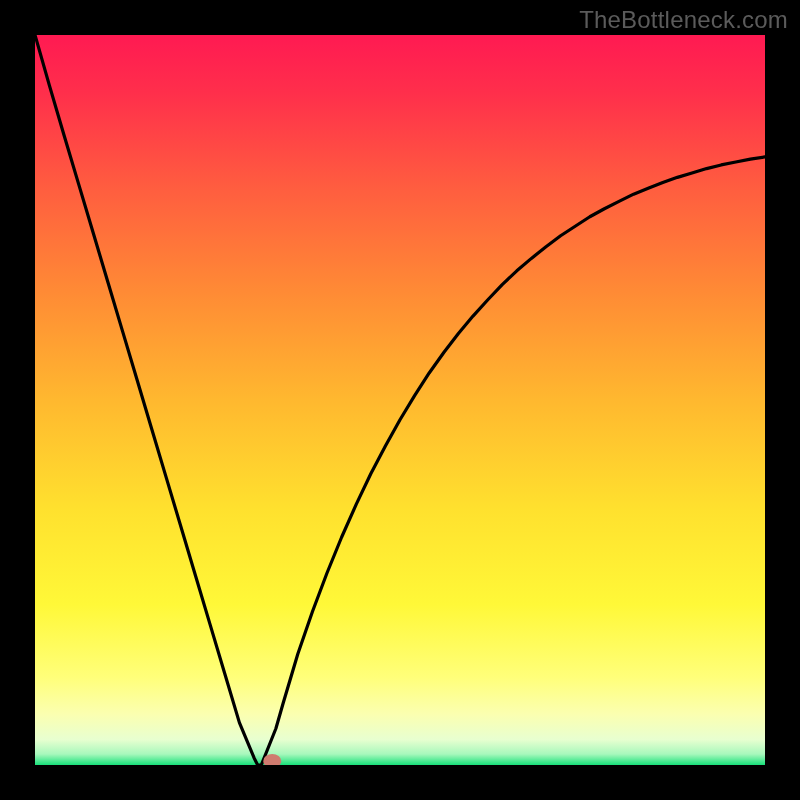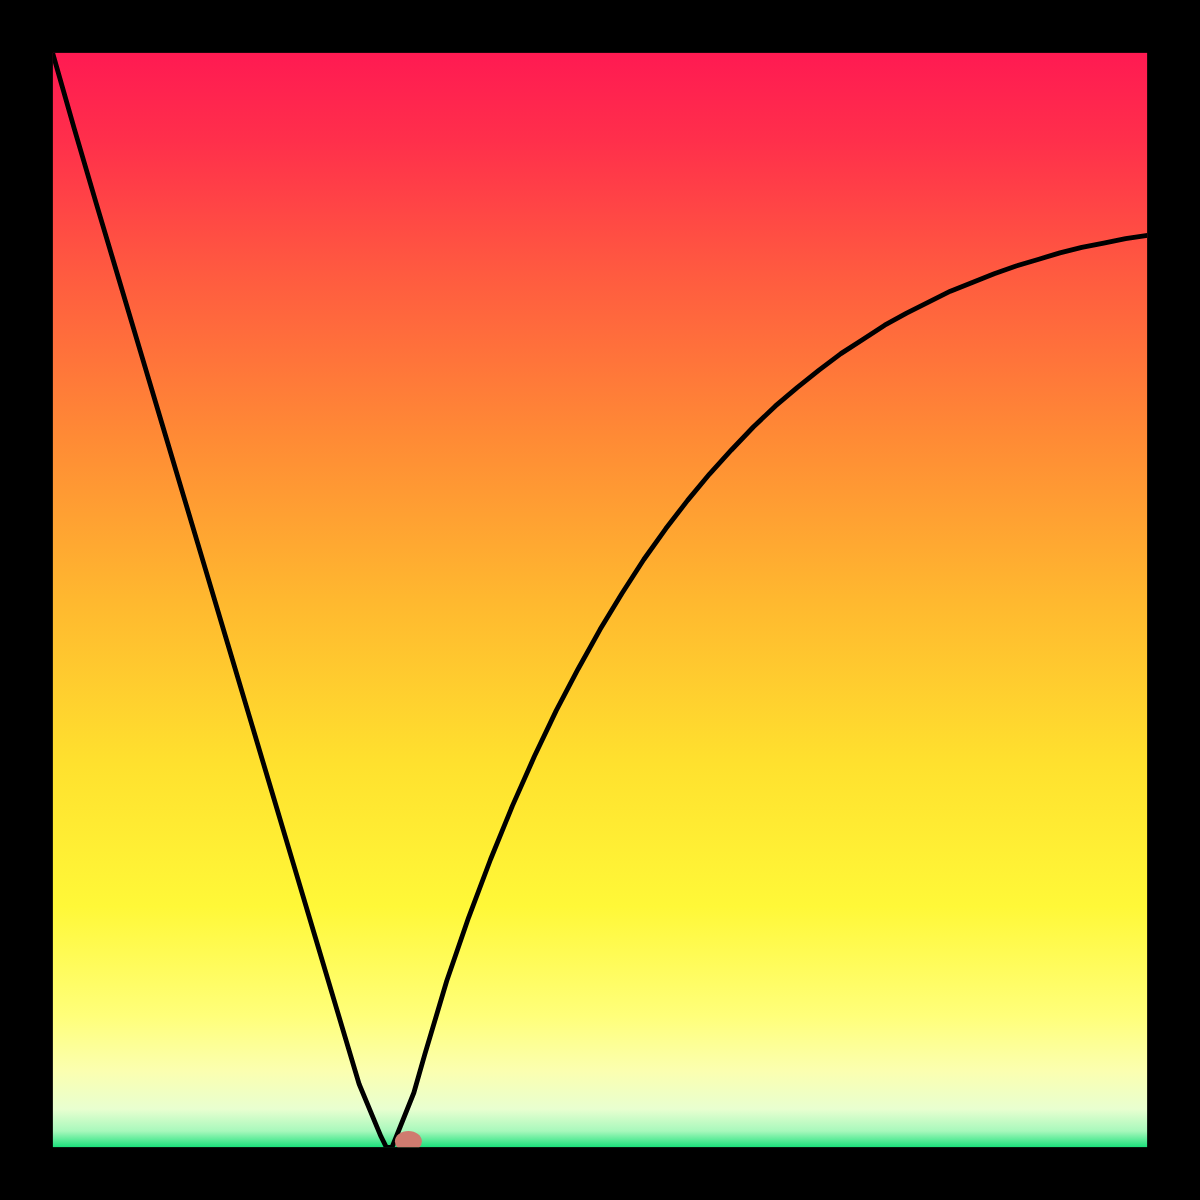--- a/index.html
+++ b/index.html
@@ -45,20 +45,21 @@
   }
   .marker {
     fill: #cf7b6f;
     stroke: none;
   }
 </style>
 </head>
 <body>
 
 <div class="frame">
+  <div class="watermark">TheBottleneck.com</div>
   <div class="plot">
     <svg id="chart-svg" width="730" height="730" viewBox="0 0 730 730">
       <defs>
         <linearGradient id="bg-grad" x1="0" y1="0" x2="0" y2="1">
             <stop offset="0%" stop-color="#ff1a52"></stop>
             <stop offset="8%" stop-color="#ff2f4b"></stop>
             <stop offset="20%" stop-color="#ff5a40"></stop>
             <stop offset="35%" stop-color="#ff8a35"></stop>
             <stop offset="50%" stop-color="#ffb82f"></stop>
             <stop offset="65%" stop-color="#ffe12e"></stop>

